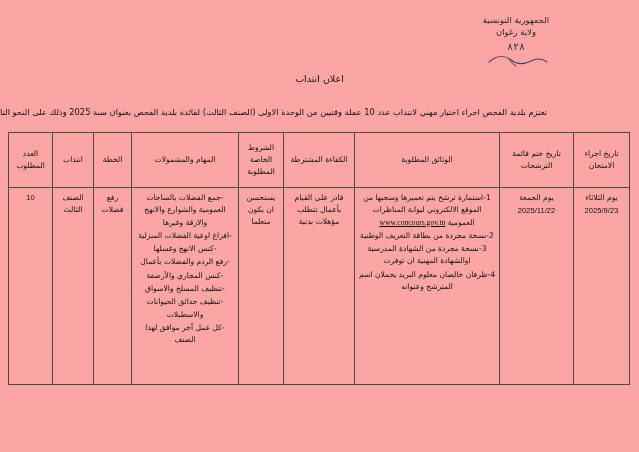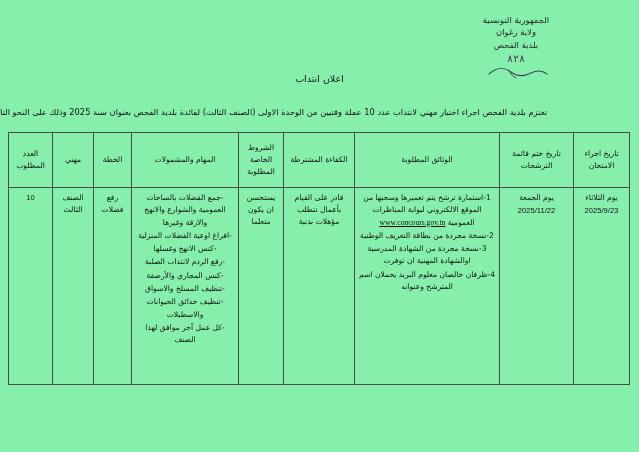--- a/index.html
+++ b/index.html
@@ -11,21 +11,21 @@
     width: 639px;
     height: 452px;
     font-family: "DejaVu Sans", "Liberation Sans", sans-serif;
     color: #1a1a1a;
     position: relative;
     overflow: hidden;
   }
   .page {
     position: absolute;
     inset: 0;
-    background: #86efac;
+    background: #fca5a5;
   }
 
   
   .letterhead {
     position: absolute;
     top: 14px;
     right: 28px;
     width: 190px;
     text-align: center;
     line-height: 1.45;
@@ -155,21 +155,20 @@
   .date-line { display: block; line-height: 1.7; }
 </style>
 </head>
 <body>
 
 <div class="page">
 
   <div class="letterhead">
     <div>الجمهورية التونسية</div>
     <div>ولاية زغوان</div>
-    <div>بلدية الفحص</div>
     <div class="stamp-number">٨٢٨</div>
     <div class="signature-wrap">
       <svg width="64" height="16" viewBox="0 0 64 16" aria-hidden="true">
         <path d="M4 9 C12 2, 20 2, 26 7 C31 11, 38 12, 46 8 C52 5, 58 6, 62 9" fill="none" stroke="#44445e" stroke-width="1.1" stroke-linecap="round"></path>
         <path d="M24 6 C26 9, 28 12, 31 13" fill="none" stroke="#44445e" stroke-width="1" stroke-linecap="round"></path>
       </svg>
     </div>
   </div>
 
   <div class="title-block">
@@ -192,21 +191,21 @@
     </colgroup>
     <thead>
       <tr>
         <th>تاريخ اجراء الامتحان</th>
         <th>تاريخ ختم قائمة الترشحات</th>
         <th>الوثائق المطلوبة</th>
         <th>الكفاءة المشترطة</th>
         <th>الشروط الخاصة المطلوبة</th>
         <th>المهام والمشمولات</th>
         <th>الخطة</th>
-        <th>مهني</th>
+        <th>انتداب</th>
         <th>العدد المطلوب</th>
       </tr>
     </thead>
     <tbody>
       <tr>
         <td class="cell-mid">
           <span class="date-line">يوم الثلاثاء</span>
           <span class="date-line num">2025/9/23</span>
         </td>
         <td class="cell-mid">
@@ -224,21 +223,21 @@
             <li>4-ظرفان خالصان معلوم البريد يحملان اسم المترشح وعنوانه</li>
           </ul>
         </td>
         <td class="cell-mid">قادر على القيام بأعمال تتطلب مؤهلات بدنية</td>
         <td class="cell-mid">يستحسن ان يكون متعلما</td>
         <td class="cell-top">
           <ul class="tasks-list">
             <li>-جمع الفضلات بالساحات العمومية والشوارع والانهج والازقة وغيرها</li>
             <li>-افراغ اوعية الفضلات المنزلية</li>
             <li>-كنس الانهج وغسلها</li>
-            <li>-رفع الردم لانتداب الصلبة</li>
+            <li>-رفع الردم والفضلات بأعمال</li>
             <li>-كنس المجاري والأرصفة</li>
             <li>-تنظيف المسلخ والاسواق</li>
             <li>-تنظيف حدائق الحيوانات والاسطبلات</li>
             <li>-كل عمل آخر موافق لهذا الصنف</li>
           </ul>
         </td>
         <td class="cell-mid">رفع فضلات</td>
         <td class="cell-mid">الصنف الثالث</td>
         <td class="cell-mid num">10</td>
       </tr>

